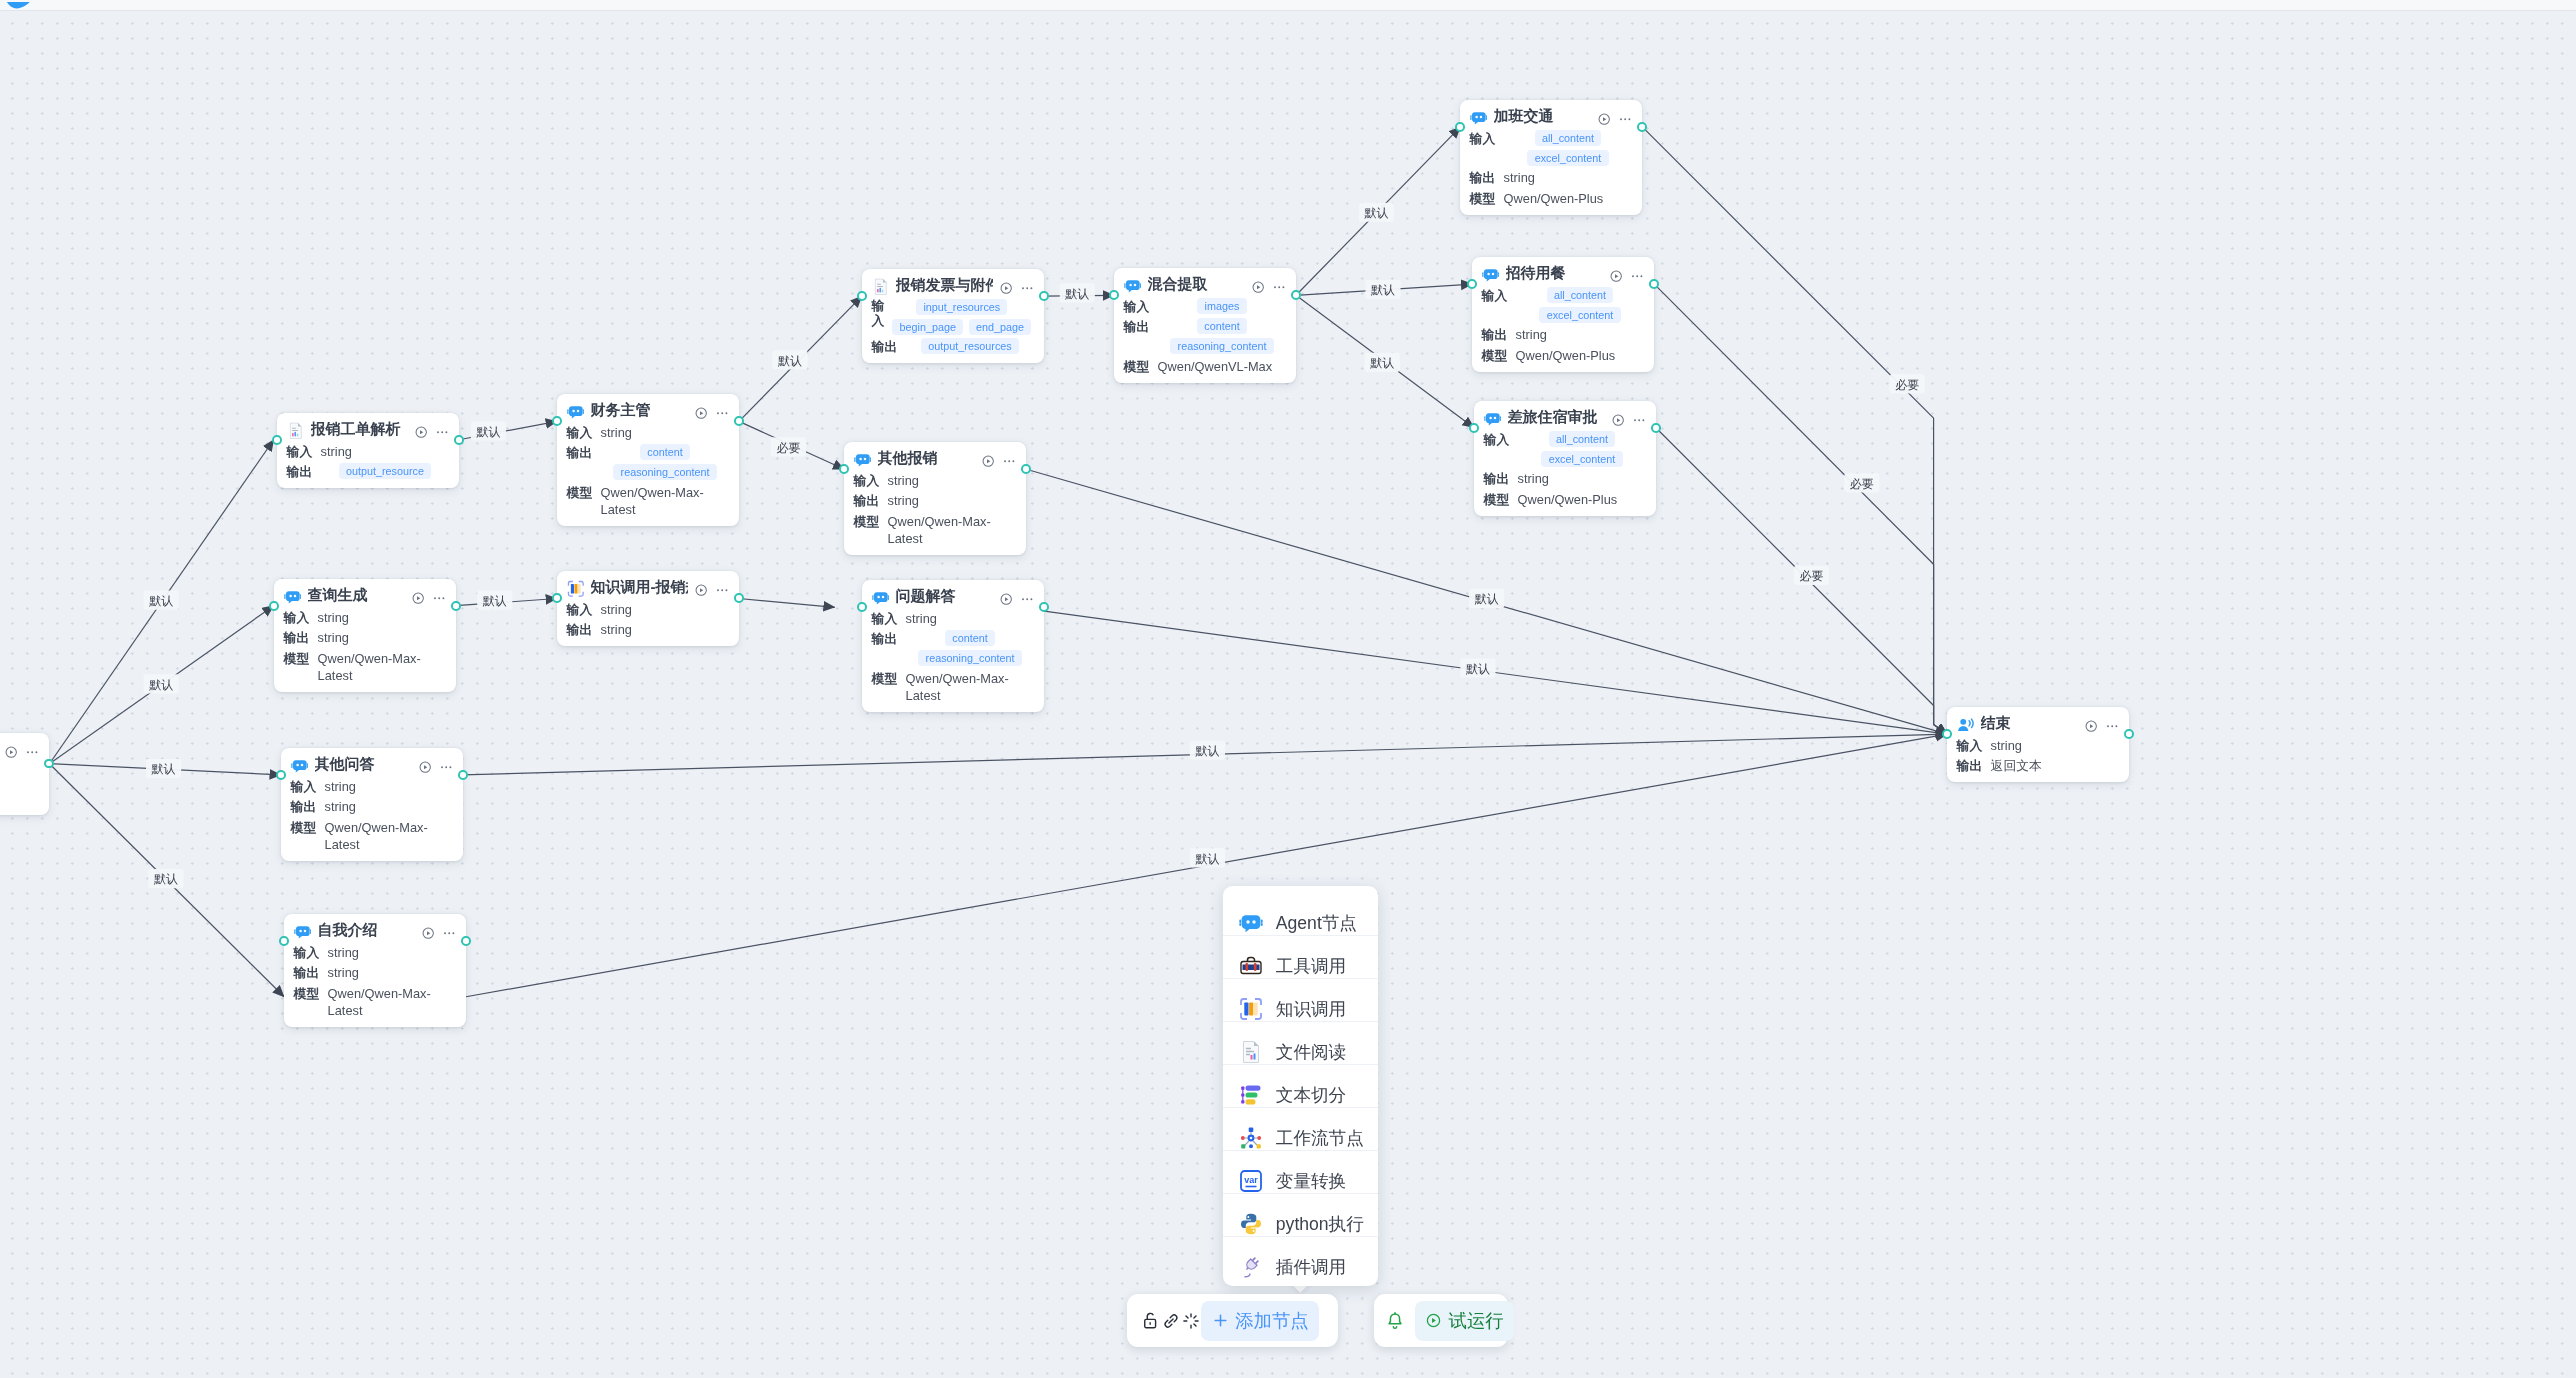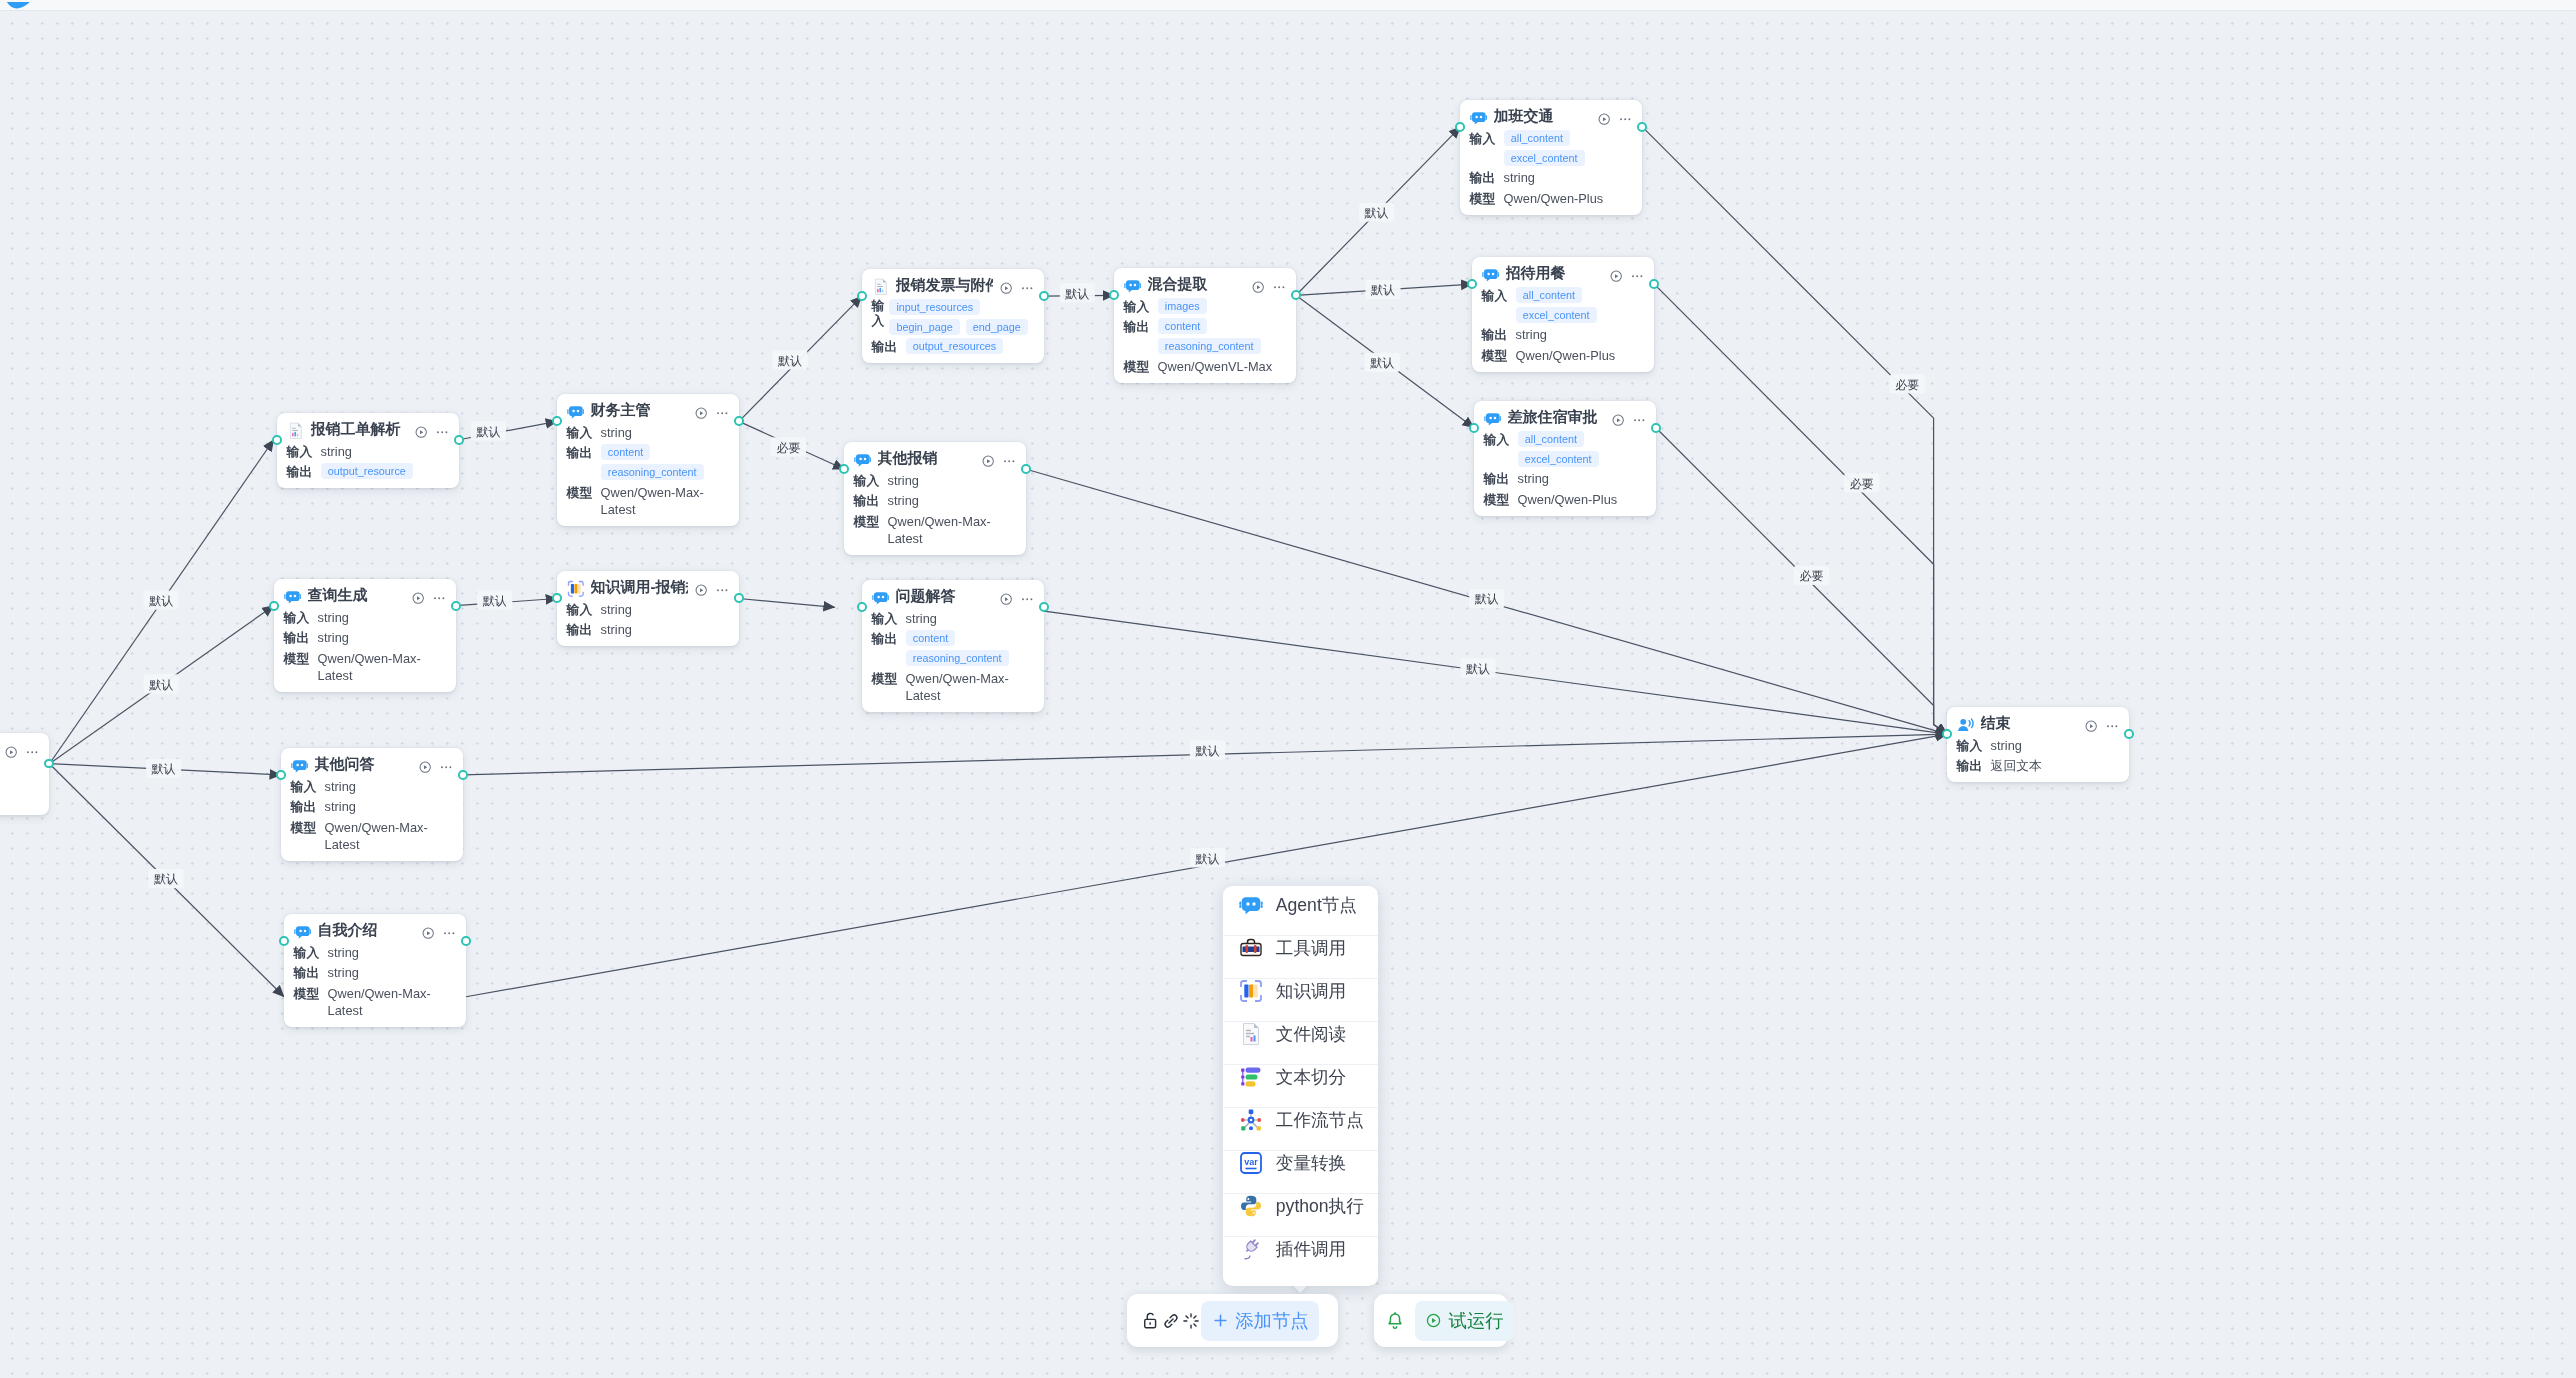--- a/index.html
+++ b/index.html
@@ -17,32 +17,32 @@
   .node-header{display:flex;align-items:flex-end;gap:6.4px;height:19px;margin-bottom:4px;}
   .node-icon{width:17.6px;height:17.6px;flex:0 0 auto;display:inline-flex;}
   .node-icon svg{width:100%;height:100%;}
   .node-title{flex:1;font-size:15px;font-weight:700;color:#39414f;white-space:nowrap;overflow:hidden;}
   .hdr-btn{width:14.4px;height:14.4px;flex:0 0 auto;display:inline-flex;cursor:pointer;}
   .hdr-btn svg{width:100%;height:100%;}
   .node-row{display:flex;align-items:flex-start;margin-top:3.2px;font-size:12.8px;line-height:17px;color:#49505c;}
   .row-label{font-weight:700;width:34px;flex:0 0 auto;color:#3f4754;}
   .row-label.stack{width:17.6px;line-height:14.4px;word-break:break-all;}
   .row-text{flex:1;}
-  .row-tags{flex:1;display:flex;flex-wrap:wrap;gap:4px 5.6px;}
+  .row-tags{flex:1;display:flex;flex-wrap:wrap;gap:4px 5.6px;justify-content:center;}
   .tag{background:#e9f2fe;color:#4a94f8;font-size:10.8px;line-height:16px;padding:0 7.2px;border-radius:4px;white-space:nowrap;}
   .port{position:absolute;width:5.6px;height:5.6px;border:2px solid #2ec3b3;background:#fff;border-radius:50%;z-index:3;}
   .port.in{left:-4.8px;} .port.out{right:-4.8px;}
   
   #edge-layer{position:absolute;left:0;top:0;width:2576px;height:1379px;z-index:1;}
   #edge-layer path.edge{fill:none;stroke:#4a5363;stroke-width:1.5;stroke-linejoin:round;}
   #edge-layer text{font-family:"Liberation Sans",sans-serif;font-size:15px;fill:#3a414d;}
   
   .menu{position:absolute;left:1223px;top:886px;width:155px;box-sizing:border-box;background:#fff;
     border-radius:9.6px;box-shadow:0 3.2px 14.4px rgba(35,55,80,.16);padding:7.2px 0;z-index:10;}
-  .menu-item{display:flex;align-items:flex-start;gap:12.8px;height:42px;padding:0 0 0 16px;cursor:pointer;}
+  .menu-item{display:flex;align-items:flex-end;gap:12.8px;height:42px;padding:0 0 0 16px;cursor:pointer;}
   .menu-item:not(:last-child){border-bottom:0.8px solid #edf0f4;}
   .menu-icon{width:24px;height:24px;flex:0 0 auto;display:inline-flex;}
   .menu-icon svg{width:100%;height:100%;}
   .menu-label{font-size:17.6px;color:#3d4450;font-weight:500;white-space:nowrap;}
   .menu-tail{position:absolute;left:1293px;top:1276px;width:14.4px;height:14.4px;background:#fff;
     transform:rotate(45deg);z-index:9;box-shadow:1.6px 1.6px 4.8px rgba(35,55,80,.08);}
   
   .toolbar-card{position:absolute;top:1294px;height:53px;box-sizing:border-box;background:#fff;border-radius:11.2px;
     box-shadow:0 2.4px 9.6px rgba(31,45,61,.14);display:flex;align-items:center;z-index:10;}
   .tb-left{left:1127px;width:211px;padding:0 6.4px 0 14.4px;}

